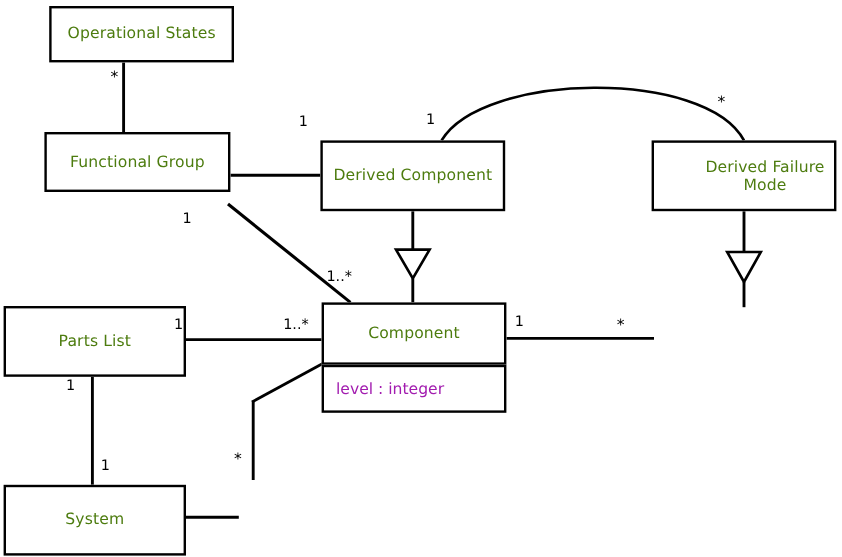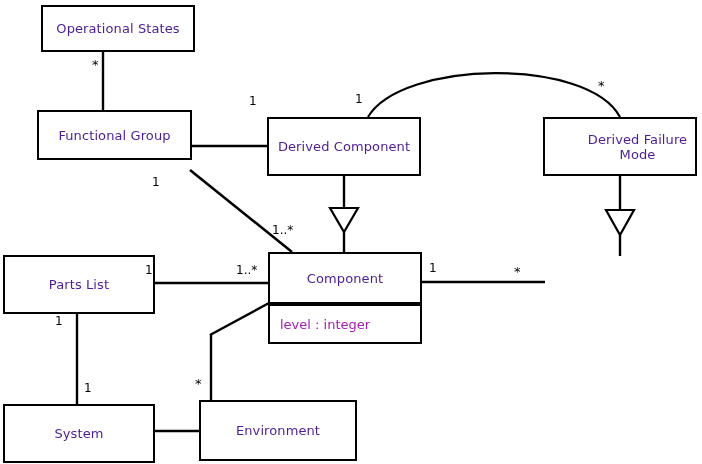--- a/index.html
+++ b/index.html
@@ -32,21 +32,21 @@
     z-index: 5;
   }
   .uml-name {
     box-sizing: border-box;
     display: flex;
     align-items: center;
     justify-content: center;
     width: 100%;
     height: 100%;
     font-size: 13px;
-    color: #4c1d95;
+    color: #4d7c0f;
     letter-spacing: 0.1px;
     text-align: center;
   }
   .uml-compartment {
     position: absolute;
     box-sizing: border-box;
     background: #ffffff;
     border: 2px solid #000000;
     border-top: 2px solid #000000;
     display: flex;
@@ -131,23 +131,20 @@
   </div>
   <div class="uml-compartment" style="left:268px; top:304px; width:154px; height:40px;">
     <span class="uml-attr">level : integer</span>
   </div>
 
 
   <div class="uml-class" style="left:3px; top:404px; width:152px; height:59px;">
     <div class="uml-name">System</div>
   </div>
 
-  <div class="uml-class" style="left:199px; top:400px; width:158px; height:61px;">
-    <div class="uml-name">Environment</div>
-  </div>
 
   <span class="mult star" style="left:92px; top:58px;">*</span>
 
   <span class="mult" style="left:249px; top:95px;">1</span>
 
   <span class="mult" style="left:152px; top:176px;">1</span>
 
   <span class="mult" style="left:272px; top:224px;">1..*</span>
 
   <span class="mult star" style="left:598px; top:79px;">*</span>

